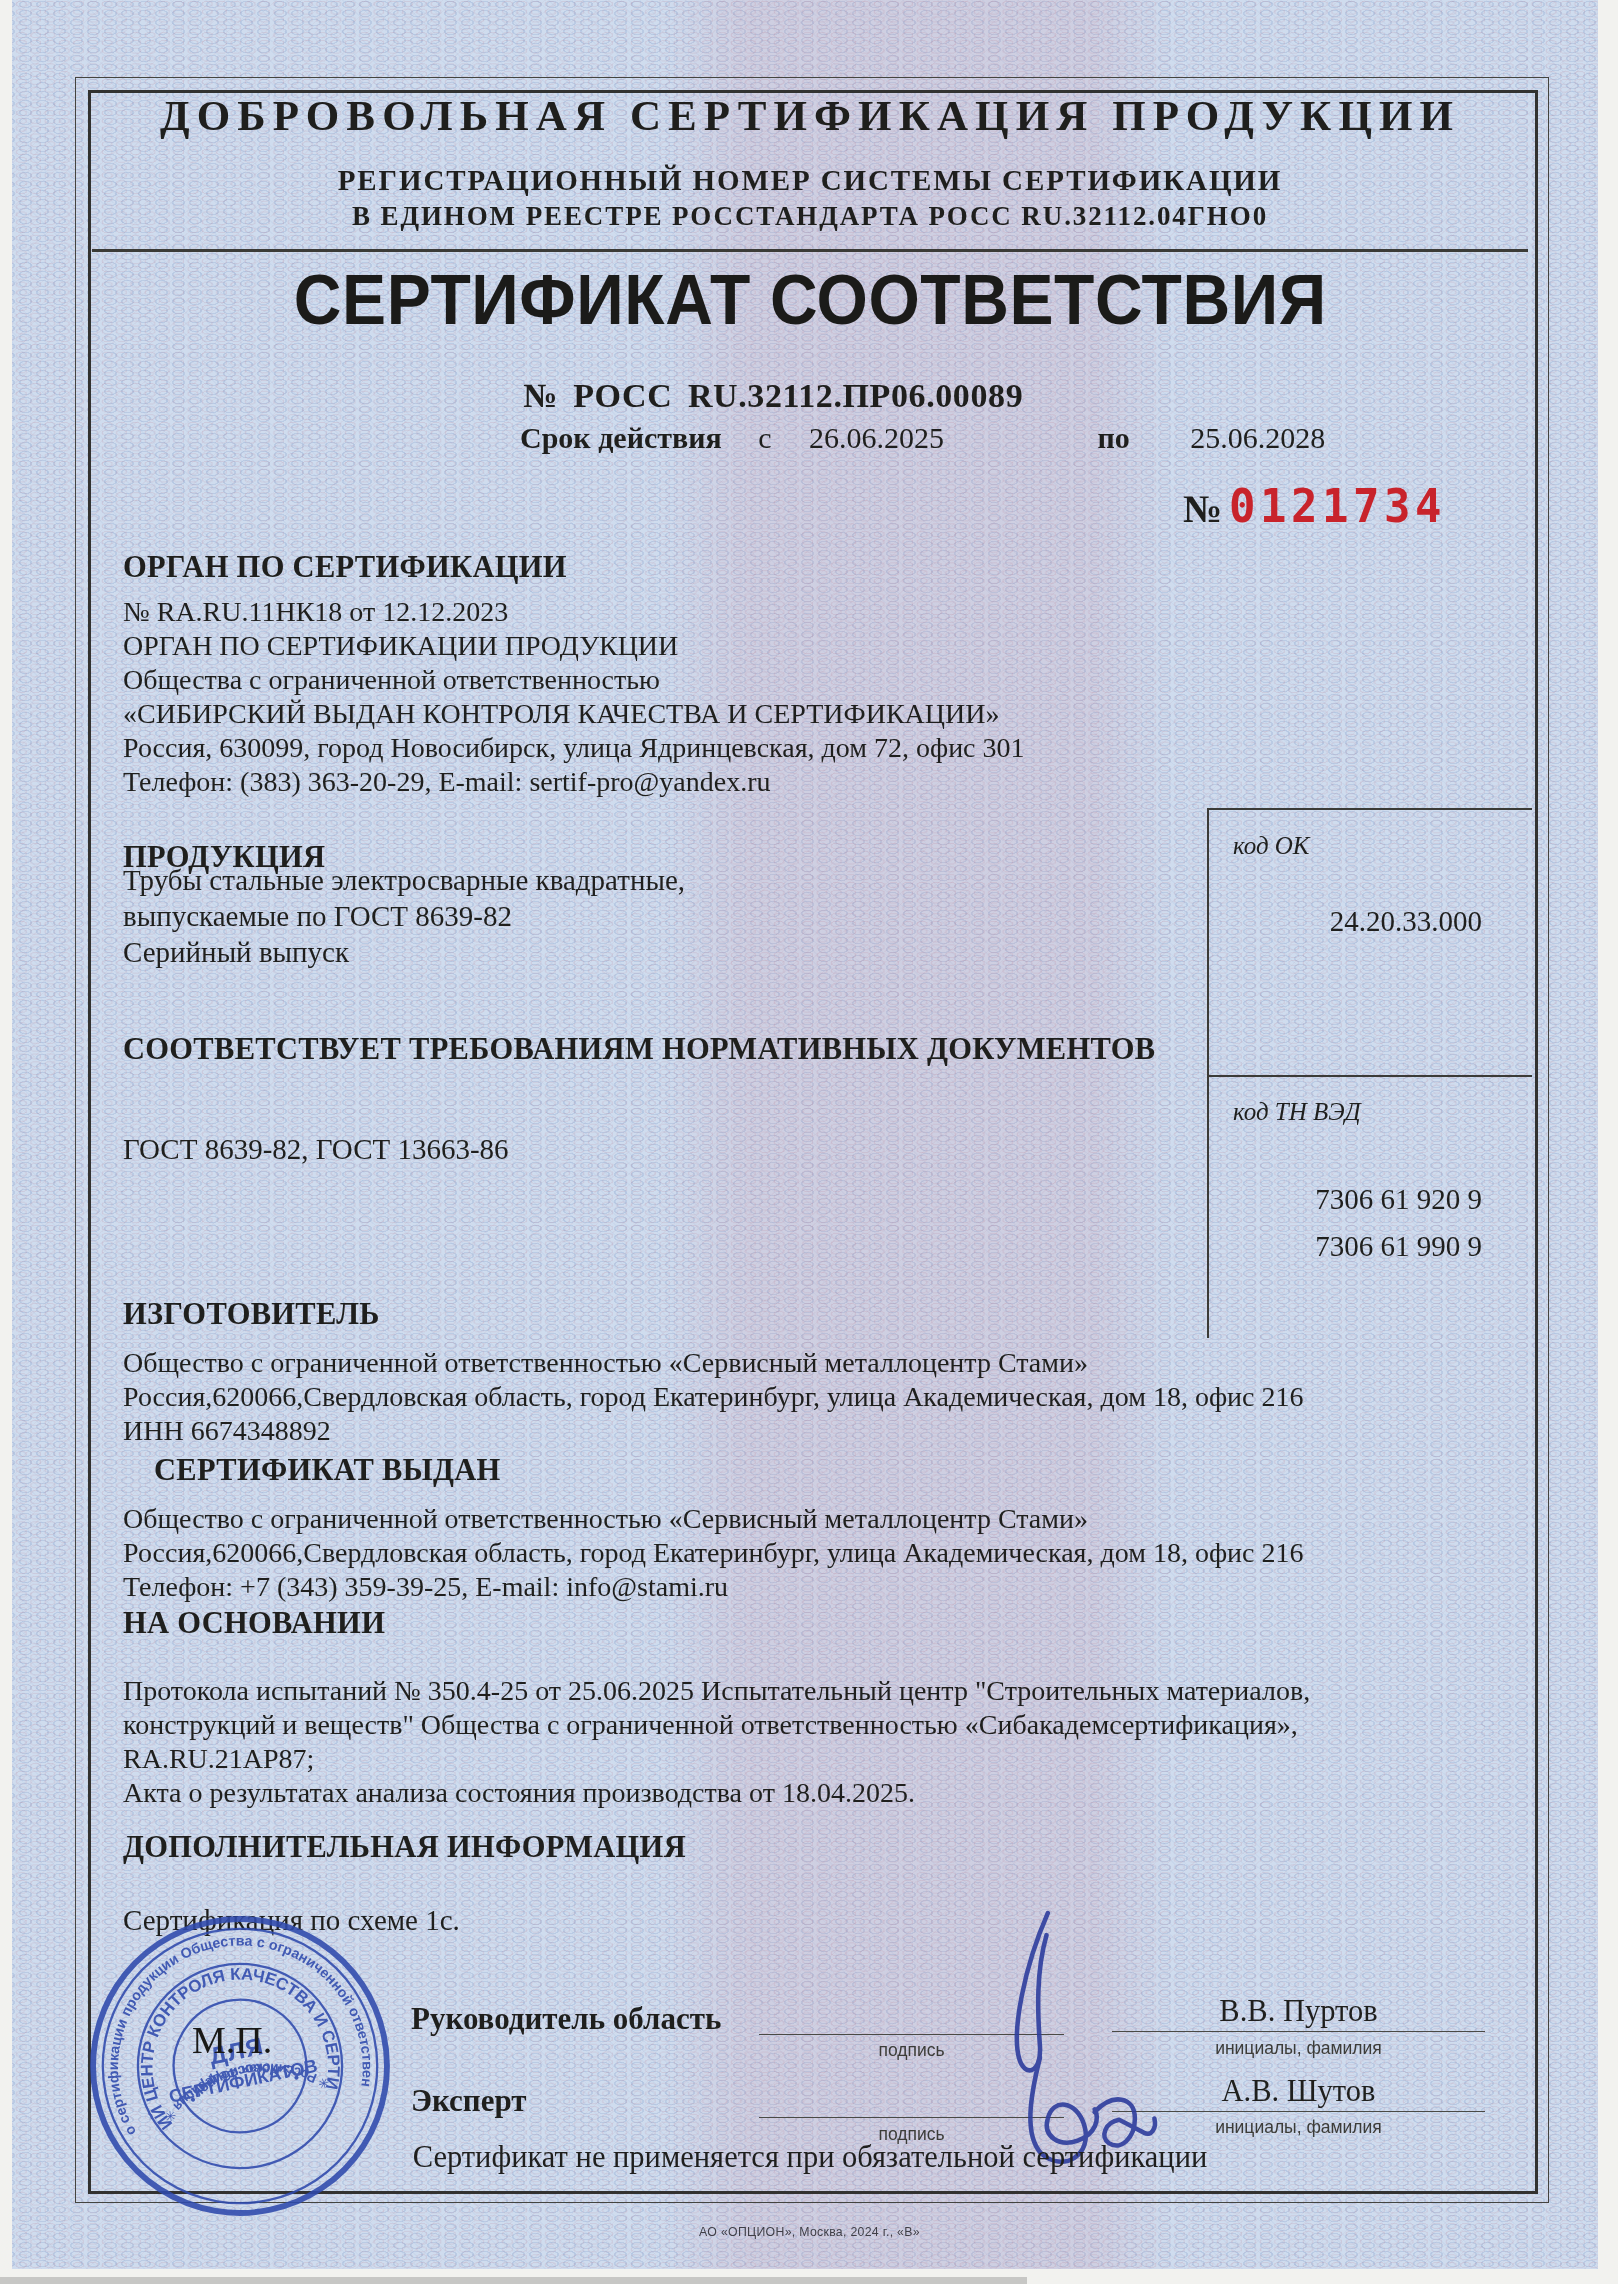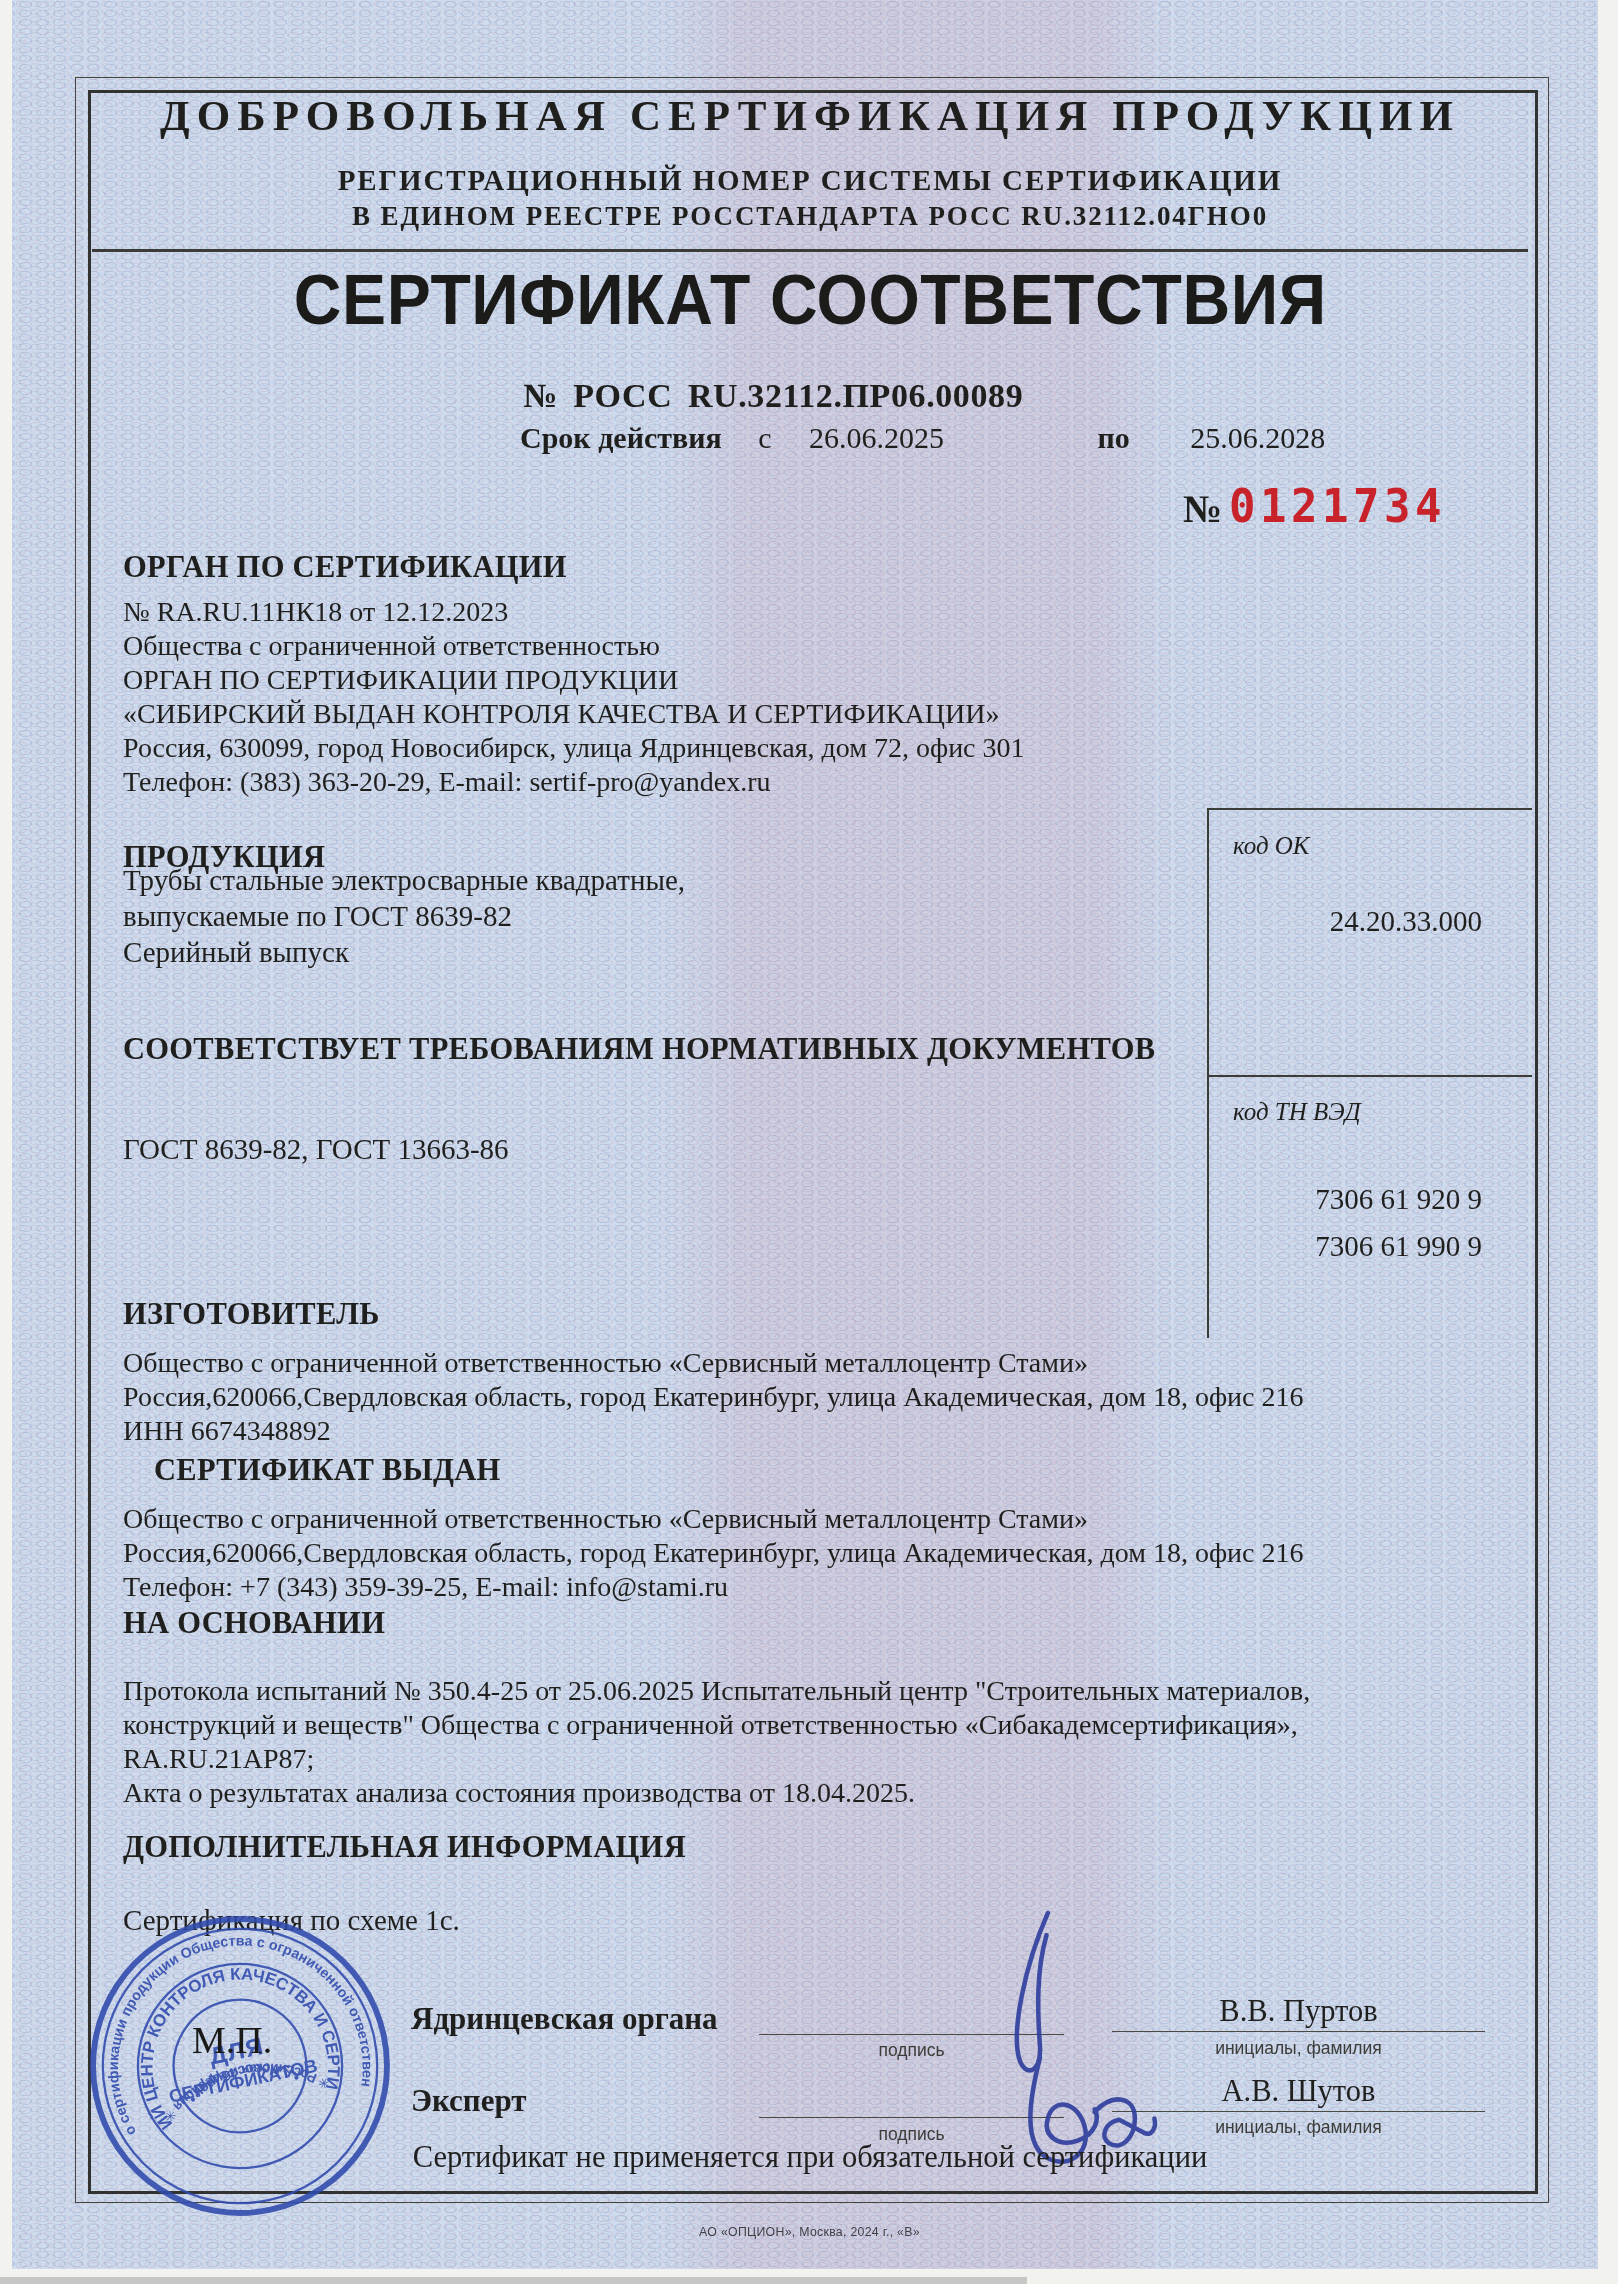--- a/index.html
+++ b/index.html
@@ -57,22 +57,22 @@
     <span class="b" style="margin-left:146px;">по</span>
     <span style="margin-left:53px;">25.06.2028</span>
   </div>
 
   <div class="abs b" style="left:1183px;top:486px;font-size:39px;">№</div>
   <div class="abs mono b" style="left:1229px;top:480px;font-size:44px;letter-spacing:4.5px;color:#c8232b;transform:scaleY(1.06);">0121734</div>
 
   <div class="abs sec-title" style="left:123px;top:550px;">ОРГАН ПО СЕРТИФИКАЦИИ</div>
   <div class="abs lines" style="left:123px;top:595px;">
     <div>№ RA.RU.11НК18  от 12.12.2023</div>
+    <div>ОРГАН ПО СЕРТИФИКАЦИИ ПРОДУКЦИИ</div>
     <div>Общества с ограниченной ответственностью</div>
-    <div>ОРГАН ПО СЕРТИФИКАЦИИ ПРОДУКЦИИ</div>
     <div>«СИБИРСКИЙ ВЫДАН КОНТРОЛЯ КАЧЕСТВА И СЕРТИФИКАЦИИ»</div>
     <div>Россия, 630099, город Новосибирск, улица Ядринцевская, дом 72, офис 301</div>
     <div>Телефон:  (383) 363-20-29, E-mail: sertif-pro@yandex.ru</div>
   </div>
 
   <div class="abs sec-title" style="left:123px;top:799px;margin-top:41px;">ПРОДУКЦИЯ</div>
   <div class="rule" style="left:1207px;top:808px;width:325px;height:1.9px;"></div>
   <div class="rule" style="left:1207px;top:808px;width:1.9px;height:530px;"></div>
   <div class="abs code-label" style="left:1233px;top:832px;">код ОК</div>
   <div class="abs code-vals" style="left:1261px;top:898px;width:221px;">24.20.33.000</div>
@@ -131,21 +131,21 @@
       <text class="stamp-text" style="font-size:22px;" text-anchor="middle"><textPath href="#arcOuterTop" startOffset="50%">Орган по сертификации продукции Общества с ограниченной ответственностью</textPath></text>
       <text class="stamp-text" style="font-size:21px;" text-anchor="middle"><textPath href="#arcOuterBottom" startOffset="50%">✳  Российская Федерация  ✳</textPath></text>
       <text class="stamp-text" style="font-size:26px;" text-anchor="middle"><textPath href="#arcMidTop" startOffset="50%">СИБИРСКИЙ ЦЕНТР КОНТРОЛЯ КАЧЕСТВА И СЕРТИФИКАЦИИ</textPath></text>
       <text class="stamp-text" style="font-size:22px;" text-anchor="middle"><textPath href="#arcMidBottom" startOffset="50%">•  г. Новосибирск  •</textPath></text>
       <text class="stamp-text" x="243" y="232" text-anchor="middle" style="font-size:37px;letter-spacing:2px;">ДЛЯ</text>
       <text class="stamp-text" x="243" y="276" text-anchor="middle" style="font-size:28px;">СЕРТИФИКАТОВ</text>
     </g>
   </svg>
   <div class="abs" style="left:192px;top:2018px;font-size:38px;color:#191917;">М.П.</div>
 
-  <div class="abs b" style="left:411px;top:2001px;font-size:31px;">Ядринцевская органа</div>
+  <div class="abs b" style="left:411px;top:2001px;font-size:31px;">Руководитель область</div>
   <div class="sigline" style="left:759px;top:2034px;width:305px;"></div>
   <div class="abs cap ctr" style="left:759px;top:2040px;width:305px;">подпись</div>
   <div class="abs ctr" style="left:1112px;top:1994px;width:373px;font-size:30.5px;">В.В. Пуртов</div>
   <div class="sigline" style="left:1112px;top:2031px;width:373px;"></div>
   <div class="abs cap ctr" style="left:1112px;top:2038px;width:373px;">инициалы, фамилия</div>
 
   <div class="abs b" style="left:411px;top:2083px;font-size:31px;">Эксперт</div>
   <div class="sigline" style="left:759px;top:2117px;width:305px;"></div>
   <div class="abs cap ctr" style="left:759px;top:2124px;width:305px;">подпись</div>
   <div class="abs ctr" style="left:1112px;top:2074px;width:373px;font-size:30.5px;">А.В. Шутов</div>

